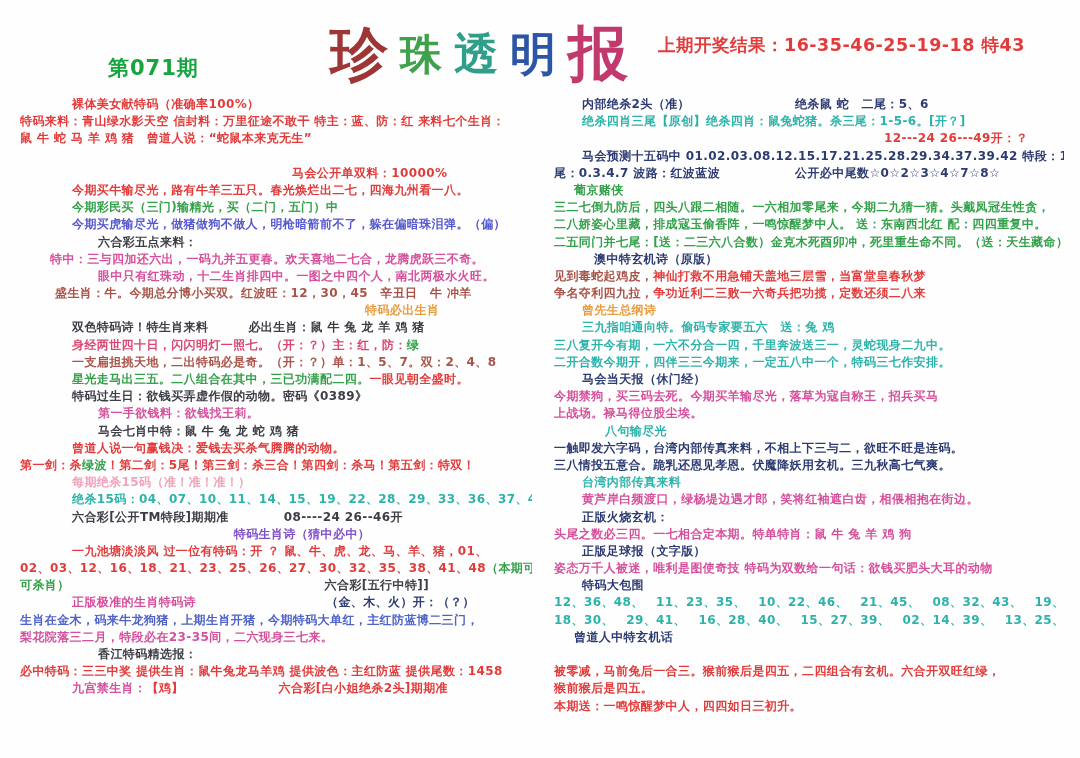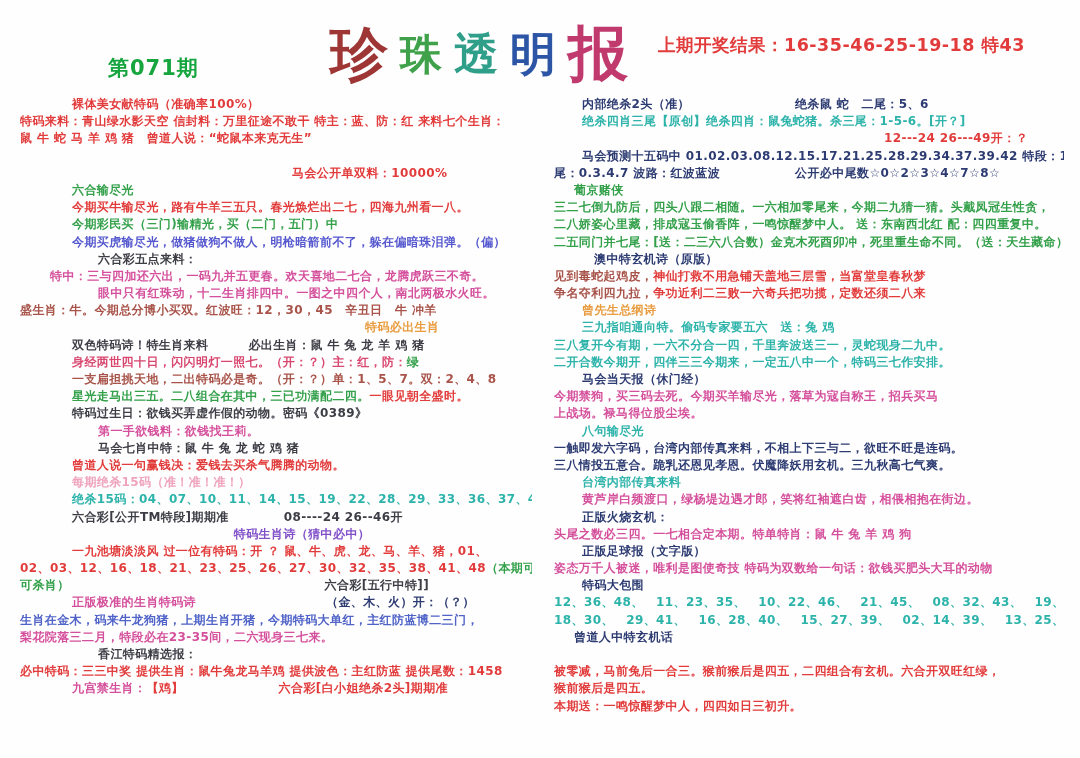--- a/index.html
+++ b/index.html
@@ -38,37 +38,37 @@
       <span style="color: rgb(192, 58, 110);">报</span>
     </div>
   <div id="lastres">上期开奖结果：16-35-46-25-19-18  特43</div>
   <div id="cols">
     <div id="col-left" class="col">
         <div class="line" style="padding-left: 52px;"><span style="color: rgb(226, 59, 59);">裸体美女献特码（准确率100%）</span></div>
         <div class="line"><span style="color: rgb(226, 59, 59);">特码来料：青山绿水影天空 信封料：万里征途不敢干 特主：蓝、防：红 来料七个生肖：</span></div>
         <div class="line"><span style="color: rgb(226, 59, 59);">鼠 牛 蛇 马 羊 鸡 猪　曾道人说：“蛇鼠本来克无生”</span></div>
         <div class="line blank"></div>
         <div class="line" style="padding-left: 272px;"><span style="color: rgb(226, 59, 59);">马会公开单双料：10000%</span></div>
-        <div class="line" style="padding-left: 52px;"><span style="color: rgb(51, 160, 74);">六合输尽光</span></div>
         <div class="line" style="padding-left: 52px;"><span style="color: rgb(226, 59, 59);">今期买牛输尽光，路有牛羊三五只。春光焕烂出二七，四海九州看一八。</span></div>
         <div class="line" style="padding-left: 52px;"><span style="color: rgb(51, 160, 74);">今期彩民买（三门)输精光，买（二门，五门）中</span></div>
         <div class="line" style="padding-left: 52px;"><span style="color: rgb(85, 88, 207);">今期买虎输尽光，做猪做狗不做人，明枪暗箭前不了，躲在偏暗珠泪弹。（偏）</span></div>
         <div class="line" style="padding-left: 78px;"><span style="color: rgb(61, 61, 70);">六合彩五点来料：</span></div>
         <div class="line" style="padding-left: 30px;"><span style="color: rgb(213, 80, 156);">特中：三与四加还六出，一码九并五更春。欢天喜地二七合，龙腾虎跃三不奇。</span></div>
         <div class="line" style="padding-left: 78px;"><span style="color: rgb(213, 80, 156);">眼中只有红珠动，十二生肖排四中。一图之中四个人，南北两极水火旺。</span></div>
-        <div class="line"><span style="color: rgb(168, 84, 74);">盛生肖：牛。今期总分博小买双。红波旺：12，30，45　辛丑日　牛 冲羊</span></div>
+        <div class="line"><span style="color: rgb(168, 84, 74); margin-left: 35px;">盛生肖：牛。今期总分博小买双。红波旺：12，30，45　辛丑日　牛 冲羊</span></div>
         <div class="line" style="padding-left: 345px;"><span style="color: rgb(232, 156, 63);">特码必出生肖</span></div>
         <div class="line" style="padding-left: 52px;"><span style="color: rgb(61, 61, 70);">双色特码诗！特生肖来料</span><span style="color: rgb(61, 61, 70); margin-left: 40px;">必出生肖：鼠 牛 兔 龙 羊 鸡 猪</span></div>
         <div class="line" style="padding-left: 52px;"><span style="color: rgb(216, 71, 111);">身经两世四十日，闪闪明灯一照七。（开：？）主：红，防：</span><span style="color: rgb(51, 160, 74);">绿</span></div>
         <div class="line" style="padding-left: 52px;"><span style="color: rgb(168, 84, 74);">一支扁担挑天地，二出特码必是奇。（开：？）单：1、5、7。双：2、4、8</span></div>
         <div class="line" style="padding-left: 52px;"><span style="color: rgb(51, 160, 74);">星光走马出三五。二八组合在其中，三已功满配二四。</span><span style="color: rgb(226, 59, 59);">一眼见朝全盛时。</span></div>
         <div class="line" style="padding-left: 52px;"><span style="color: rgb(61, 61, 70);">特码过生日：欲钱买弄虚作假的动物。密码《0389》</span></div>
         <div class="line" style="padding-left: 78px;"><span style="color: rgb(213, 80, 156);">第一手欲钱料：欲钱找王莉。</span></div>
         <div class="line" style="padding-left: 78px;"><span style="color: rgb(61, 61, 70);">马会七肖中特：鼠 牛 兔 龙 蛇 鸡 猪</span></div>
         <div class="line" style="padding-left: 52px;"><span style="color: rgb(226, 59, 59);">曾道人说一句赢钱决：爱钱去买杀气腾腾的动物。</span></div>
+        <div class="line"><span style="color: rgb(226, 59, 59);">第一剑：杀</span><span style="color: rgb(51, 160, 74);">绿波</span><span style="color: rgb(226, 59, 59);">！第二剑：5尾！第三剑：杀三合！第四剑：杀马！第五剑：特双！</span></div>
         <div class="line" style="padding-left: 52px;"><span style="color: rgb(239, 163, 188);">每期绝杀15码（准！准！准！）</span></div>
         <div class="line" style="padding-left: 52px;"><span style="color: rgb(44, 179, 170);">绝杀15码：04、07、10、11、14、15、19、22、28、29、33、36、37、40、44</span></div>
         <div class="line" style="padding-left: 52px;"><span style="color: rgb(61, 61, 70);">六合彩[公开TM特段]期期准</span><span style="color: rgb(61, 61, 70); margin-left: 55px;">08----24 26--46开</span></div>
         <div class="line" style="padding-left: 52px; text-align: center;"><span style="color: rgb(128, 80, 200);">特码生肖诗（猜中必中）</span></div>
         <div class="line" style="padding-left: 52px;"><span style="color: rgb(226, 59, 59);">一九池塘淡淡风 过一位有特码：开 ？ 鼠、牛、虎、龙、马、羊、猪，01、</span></div>
         <div class="line"><span style="color: rgb(226, 59, 59);">02、03、12、16、18、21、23、25、26、27、30、32、35、38、41、48</span><span style="color: rgb(51, 160, 74);">（本期可稳、</span></div>
         <div class="line"><span style="color: rgb(51, 160, 74);">可杀肖）</span><span style="color: rgb(61, 61, 70); margin-left: 255px;">六合彩[五行中特]]</span></div>
         <div class="line" style="padding-left: 52px;"><span style="color: rgb(213, 80, 156);">正版极准的生肖特码诗</span><span style="color: rgb(44, 59, 114); margin-left: 130px;">（金、木、火）开：（？）</span></div>
         <div class="line"><span style="color: rgb(79, 99, 200);">生肖在金木，码来牛龙狗猪，上期生肖开猪，今期特码大单红，主红防蓝博二三门，</span></div>
         <div class="line"><span style="color: rgb(213, 80, 156);">梨花院落三二月，特段必在23-35间，二六现身三七来。</span></div>
@@ -89,21 +89,21 @@
         <div class="line" style="padding-left: 40px;"><span style="color: rgb(44, 59, 114);">澳中特玄机诗（原版）</span></div>
         <div class="line"><span style="color: rgb(168, 84, 74);">见到毒蛇起鸡皮，</span><span style="color: rgb(226, 59, 59);">神仙打救不用急铺天盖地三层雪，当富堂皇春秋梦</span></div>
         <div class="line"><span style="color: rgb(168, 84, 74);">争名夺利四九拉，</span><span style="color: rgb(226, 59, 59);">争功近利二三败一六奇兵把功揽，定数还须二八来</span></div>
         <div class="line" style="padding-left: 28px;"><span style="color: rgb(232, 156, 63);">曾先生总纲诗</span></div>
         <div class="line" style="padding-left: 28px;"><span style="color: rgb(44, 179, 170);">三九指咱通向特。偷码专家要五六　送：兔 鸡</span></div>
         <div class="line"><span style="color: rgb(44, 179, 170);">三八复开今有期，一六不分合一四，千里奔波送三一，灵蛇现身二九中。</span></div>
         <div class="line"><span style="color: rgb(44, 179, 170);">二开合数今期开，四伴三三今期来，一定五八中一个，特码三七作安排。</span></div>
         <div class="line" style="padding-left: 28px;"><span style="color: rgb(44, 59, 114);">马会当天报（休门经）</span></div>
         <div class="line"><span style="color: rgb(213, 80, 156);">今期禁狗，买三码去死。今期买羊输尽光，落草为寇自称王，招兵买马</span></div>
         <div class="line"><span style="color: rgb(213, 80, 156);">上战场。禄马得位股尘埃。</span></div>
-        <div class="line" style="padding-left: 28px;"><span style="color: rgb(44, 179, 170);">八句输尽光</span></div>
+        <div class="line" style="padding-left: 28px;"><span style="color: rgb(44, 179, 170); margin-left: 23px;">八句输尽光</span></div>
         <div class="line"><span style="color: rgb(44, 59, 114);">一触即发六字码，台湾内部传真来料，不相上下三与二，欲旺不旺是连码。</span></div>
         <div class="line"><span style="color: rgb(44, 59, 114);">三八情投五意合。跪乳还恩见孝恩。伏魔降妖用玄机。三九秋高七气爽。</span></div>
         <div class="line" style="padding-left: 28px;"><span style="color: rgb(44, 179, 170);">台湾内部传真来料</span></div>
         <div class="line" style="padding-left: 28px;"><span style="color: rgb(213, 80, 156);">黄芦岸白频渡口，绿杨堤边遇才郎，笑将红袖遮白齿，相偎相抱在街边。</span></div>
         <div class="line" style="padding-left: 28px;"><span style="color: rgb(44, 59, 114);">正版火烧玄机：</span></div>
         <div class="line"><span style="color: rgb(213, 80, 156);">头尾之数必三四。一七相合定本期。特单特肖：鼠 牛 兔 羊 鸡 狗</span></div>
         <div class="line" style="padding-left: 28px;"><span style="color: rgb(44, 59, 114);">正版足球报（文字版）</span></div>
         <div class="line"><span style="color: rgb(213, 80, 156);">姿态万千人被迷，唯利是图使奇技 特码为双数给一句话：欲钱买肥头大耳的动物</span></div>
         <div class="line" style="padding-left: 28px;"><span style="color: rgb(44, 59, 114);">特码大包围</span></div>
         <div class="line"><span style="color: rgb(44, 179, 170);">12、36、48、　11、23、35、　10、22、46、　21、45、　08、32、43、　19、31、</span></div>

